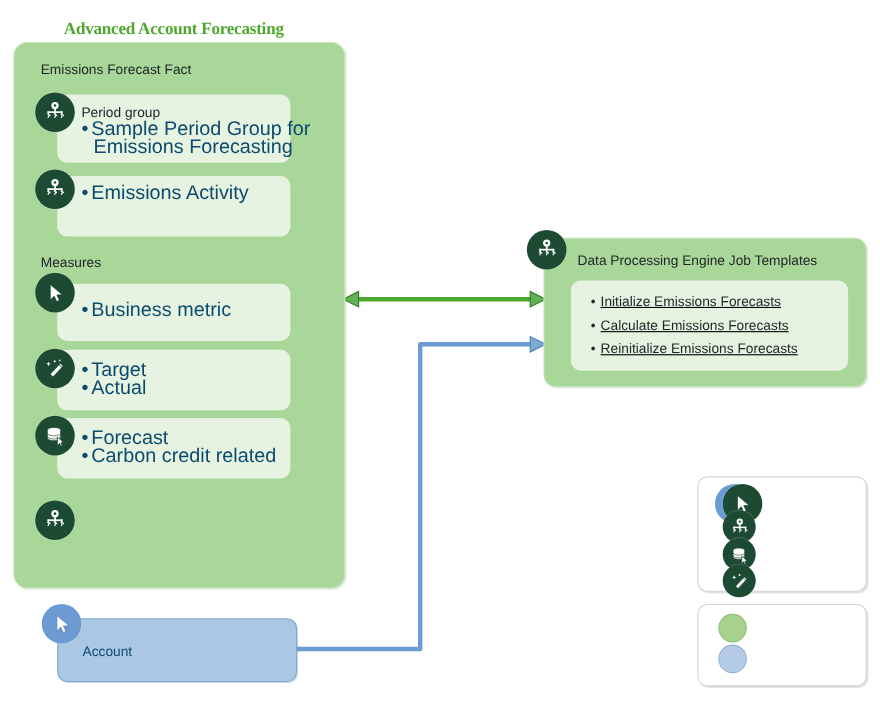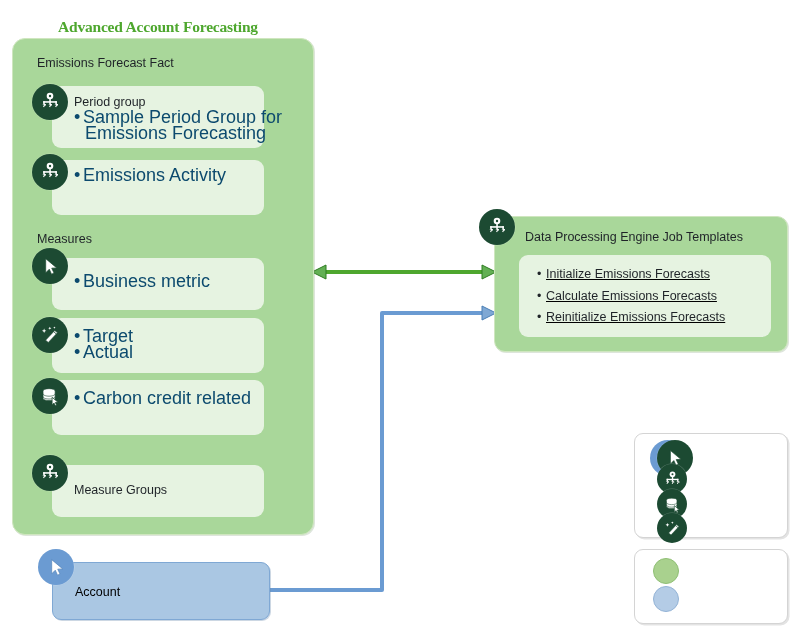--- a/index.html
+++ b/index.html
@@ -170,21 +170,21 @@
     background: #aac7e3;
     border: 1px solid #7fa8d4;
     border-radius: 9px;
     box-shadow: 1px 1px 0 0 rgba(110,140,175,0.35);
   }
   #account-label {
     position: absolute;
     left: 22px;
     top: 22px;
     font-size: 12.5px;
-    color: #000000;
+    color: #0c4a6e;
     white-space: nowrap;
   }
 
   
   .legend-panel {
     position: absolute;
     background: #ffffff;
     border: 1.5px solid #d4d4d4;
     border-radius: 9px;
     box-shadow: 1.5px 1.5px 0 0 #e3e3e3;
@@ -293,36 +293,34 @@
       <path d="M7.2 17.6 L17.2 7.0 L20.1 9.6 L10.1 20.2 Z" fill="#ffffff" stroke="#1c4a32" stroke-width="0.7"></path>
       <path d="M16.0 8.3 L18.9 10.9" stroke="#1c4a32" stroke-width="0.9"></path>
       <path d="M5.6 5.0 l0.7 1.7 l1.7 0.7 l-1.7 0.7 l-0.7 1.7 l-0.7 -1.7 l-1.7 -0.7 l1.7 -0.7 z" fill="#ffffff"></path>
       <path d="M11.8 3.0 l0.5 1.2 l1.2 0.5 l-1.2 0.5 l-0.5 1.2 l-0.5 -1.2 l-1.2 -0.5 l1.2 -0.5 z" fill="#ffffff"></path>
       <path d="M16.8 2.6 l0.4 0.9 l0.9 0.4 l-0.9 0.4 l-0.4 0.9 l-0.4 -0.9 l-0.9 -0.4 l0.9 -0.4 z" fill="#ffffff"></path>
     </svg>
   </div>
 
   <div class="card" style="top:380px; height:55px; padding-top:11px;">
     <ul class="card-bullets">
+      <li>Forecast</li>
       <li>Carbon credit related</li>
     </ul>
   </div>
   <div class="badge" style="left:32px; top:378px;">
     <svg width="22" height="22" viewBox="0 0 24 24">
       <ellipse cx="11" cy="6.6" rx="6.6" ry="2.6" fill="#ffffff" stroke="#1c4a32" stroke-width="0.7"></ellipse>
       <path d="M4.4 6.6 v7.8 c0 1.45 2.95 2.6 6.6 2.6 s6.6 -1.15 6.6 -2.6 v-7.8" fill="#ffffff" stroke="#1c4a32" stroke-width="0.7"></path>
       <path d="M4.4 9.6 c0 1.45 2.95 2.6 6.6 2.6 s6.6 -1.15 6.6 -2.6" fill="none" stroke="#1c4a32" stroke-width="0.7"></path>
       <path d="M4.4 12.7 c0 1.45 2.95 2.6 6.6 2.6 s6.6 -1.15 6.6 -2.6" fill="none" stroke="#1c4a32" stroke-width="0.7"></path>
       <path d="M14.3 13.4 L14.3 21.8 L16.4 19.7 L17.7 22.6 L19.2 21.9 L17.8 19.1 L20.7 18.9 Z" fill="#ffffff" stroke="#1c4a32" stroke-width="0.8" stroke-linejoin="round"></path>
     </svg>
   </div>
 
-  <div class="card" style="top:465px; height:52px; padding-top:17px;">
-    <div class="card-title">Measure Groups</div>
-  </div>
   <div class="badge" style="left:32px; top:455px;">
     <svg width="22" height="22" viewBox="0 0 24 24">
       <circle cx="12" cy="5.4" r="3.6" fill="#ffffff"></circle>
       <circle cx="12" cy="5.4" r="1.3" fill="#1c4a32"></circle>
       <rect x="11.2" y="8.4" width="1.7" height="3.1" fill="#ffffff"></rect>
       <rect x="4.6" y="11.1" width="14.8" height="1.7" fill="#ffffff"></rect>
       <rect x="4.6" y="11.1" width="1.7" height="3.4" fill="#ffffff"></rect>
       <rect x="11.2" y="11.1" width="1.7" height="3.4" fill="#ffffff"></rect>
       <rect x="17.8" y="11.1" width="1.7" height="3.4" fill="#ffffff"></rect>
       <path d="M3.4 14.3 h4.1 v2.1 l-0.9 -0.9 l-1.1 2.3 l-1.1 -0.55 l1.1 -2.2 l-2.1 -0.75 z" fill="#ffffff"></path>

